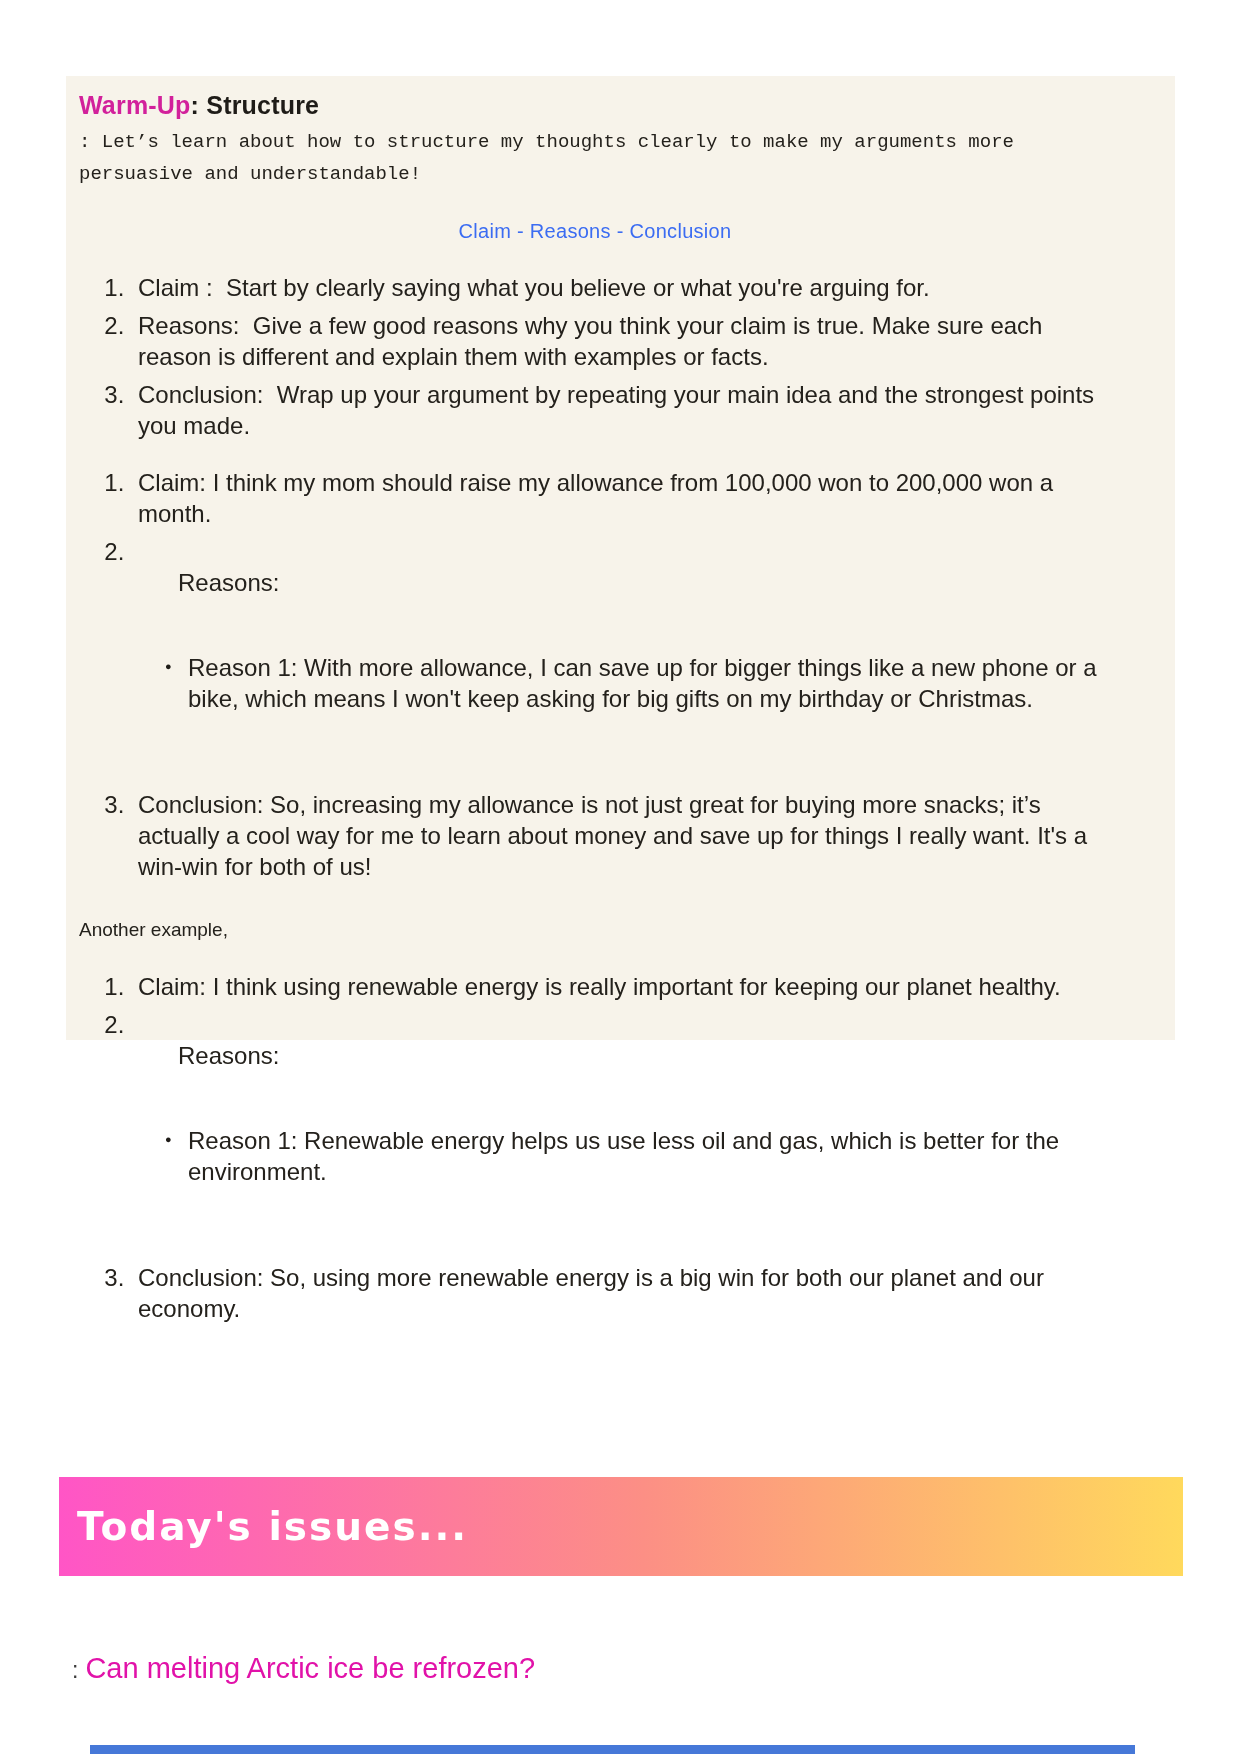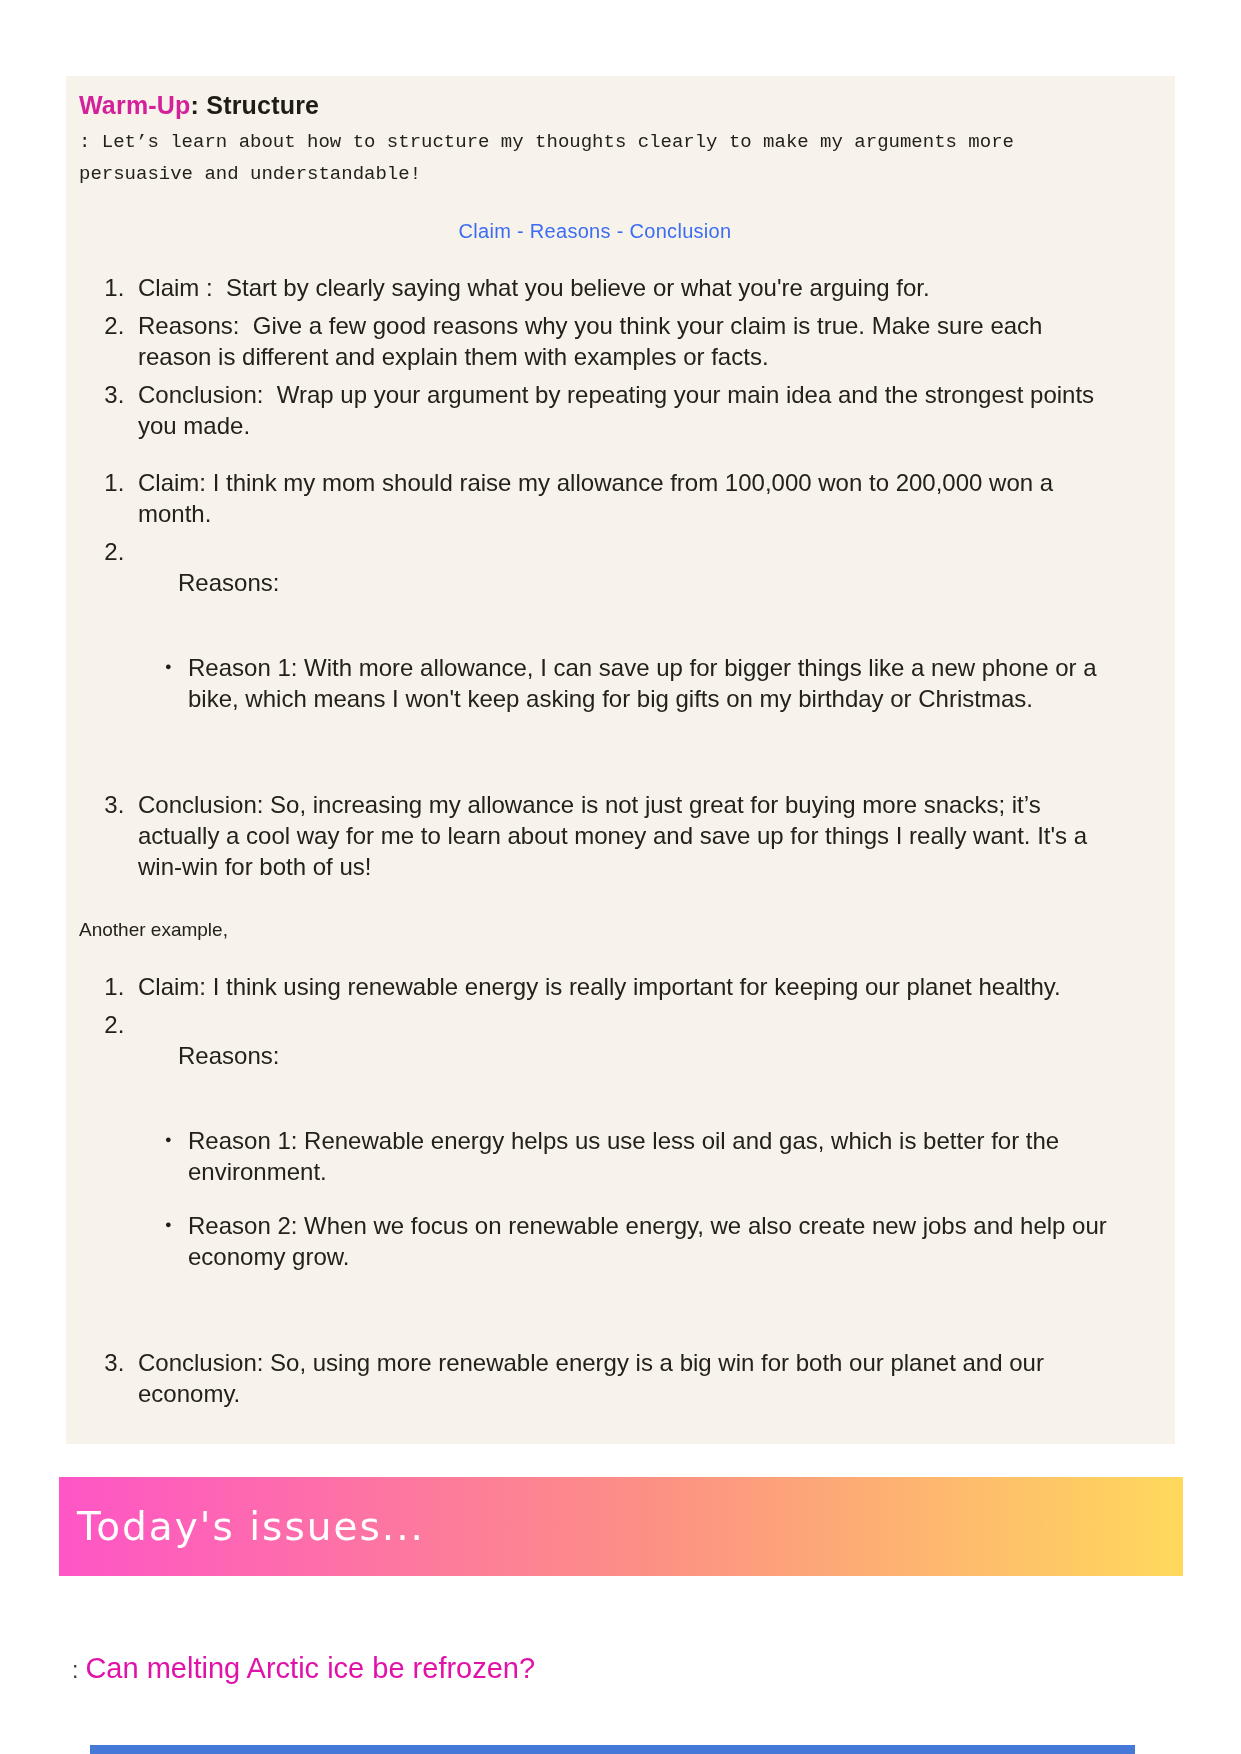--- a/index.html
+++ b/index.html
@@ -10,21 +10,21 @@
     position: relative;
     overflow: hidden;
     font-family: "Liberation Sans", sans-serif;
     color: var(--text, #24211c);
   }
 
   
   .warmup-card {
     position: absolute;
     left: 66px; top: 76px;
-    width: 1109px; height: 1368px;
+    width: 1109px; height: 964px;
     background: var(--card_bg, #f7f3ea);
     padding: 14px 64px 0 13px;
   }
   .warmup-title {
     margin: 0;
     font-size: 25px;
     font-weight: bold;
     line-height: 30px;
     letter-spacing: 0.2px;
     color: #1f1c18;
@@ -95,21 +95,21 @@
       var(--banner_peach, #fc8f85) 52%,
       var(--banner_yellow, #ffd95c) 100%);
     display: flex;
     align-items: center;
     padding-left: 18px;
   }
   .issues-banner h1 {
     margin: 0;
     font-family: "DejaVu Sans", sans-serif;
     font-size: 39px;
-    font-weight: normal;
+    font-weight: bold;
     color: #ffffff;
     letter-spacing: 2px;
   }
 
   
   .issue-line {
     position: absolute;
     left: 56px; top: 1632px;
     margin: 16px;
     font-size: 29px;
@@ -159,21 +159,20 @@
   </ol>
 
   <p class="example-label second">Another example,</p>
 
   <ol class="num-list example">
     <li>Claim: I think using renewable energy is really important for keeping our planet healthy.</li>
     <li>
       <span>Reasons:</span>
       <ul class="reasons">
         <li>Reason 1: Renewable energy helps us use less oil and gas, which is better for the environment.</li>
-        <li>Reason 2: When we focus on renewable energy, we also create new jobs and help our economy grow.</li>
       </ul>
     </li>
     <li>Conclusion: So, using more renewable energy is a big win for both our planet and our economy.</li>
   </ol>
 </div>
 
 <div class="issues-banner">
   <h1>Today's issues...</h1>
 </div>
 

